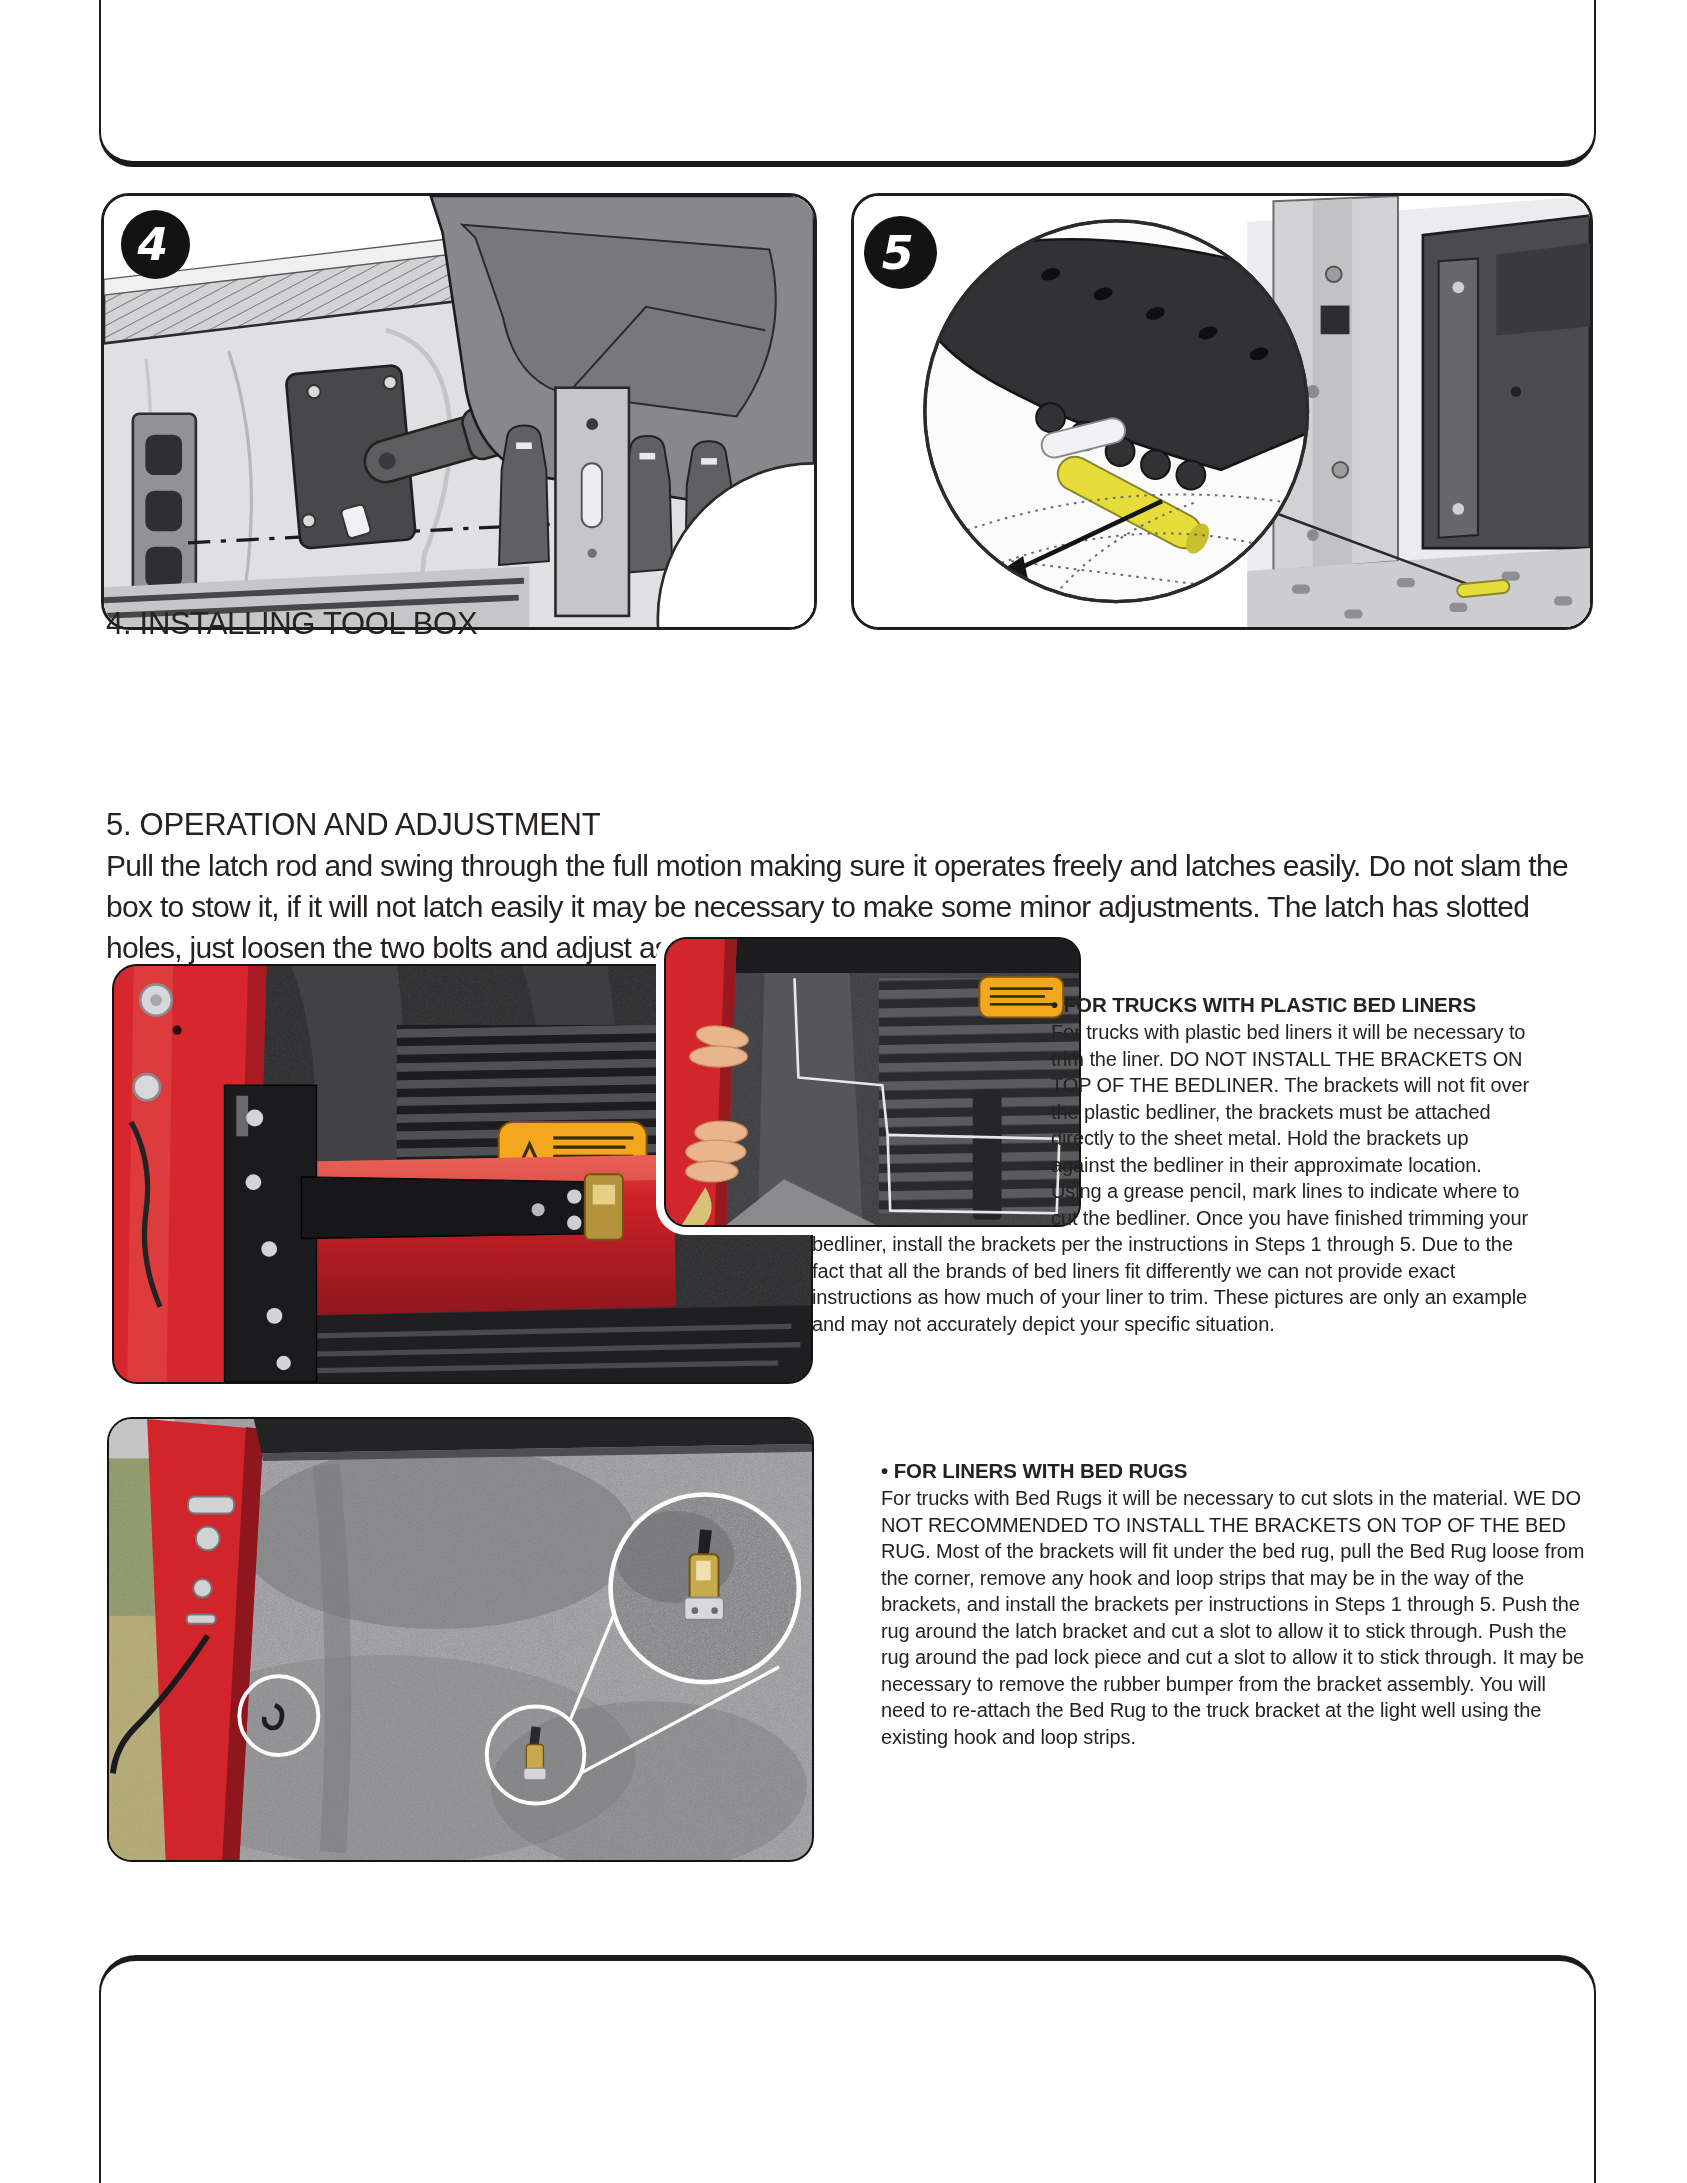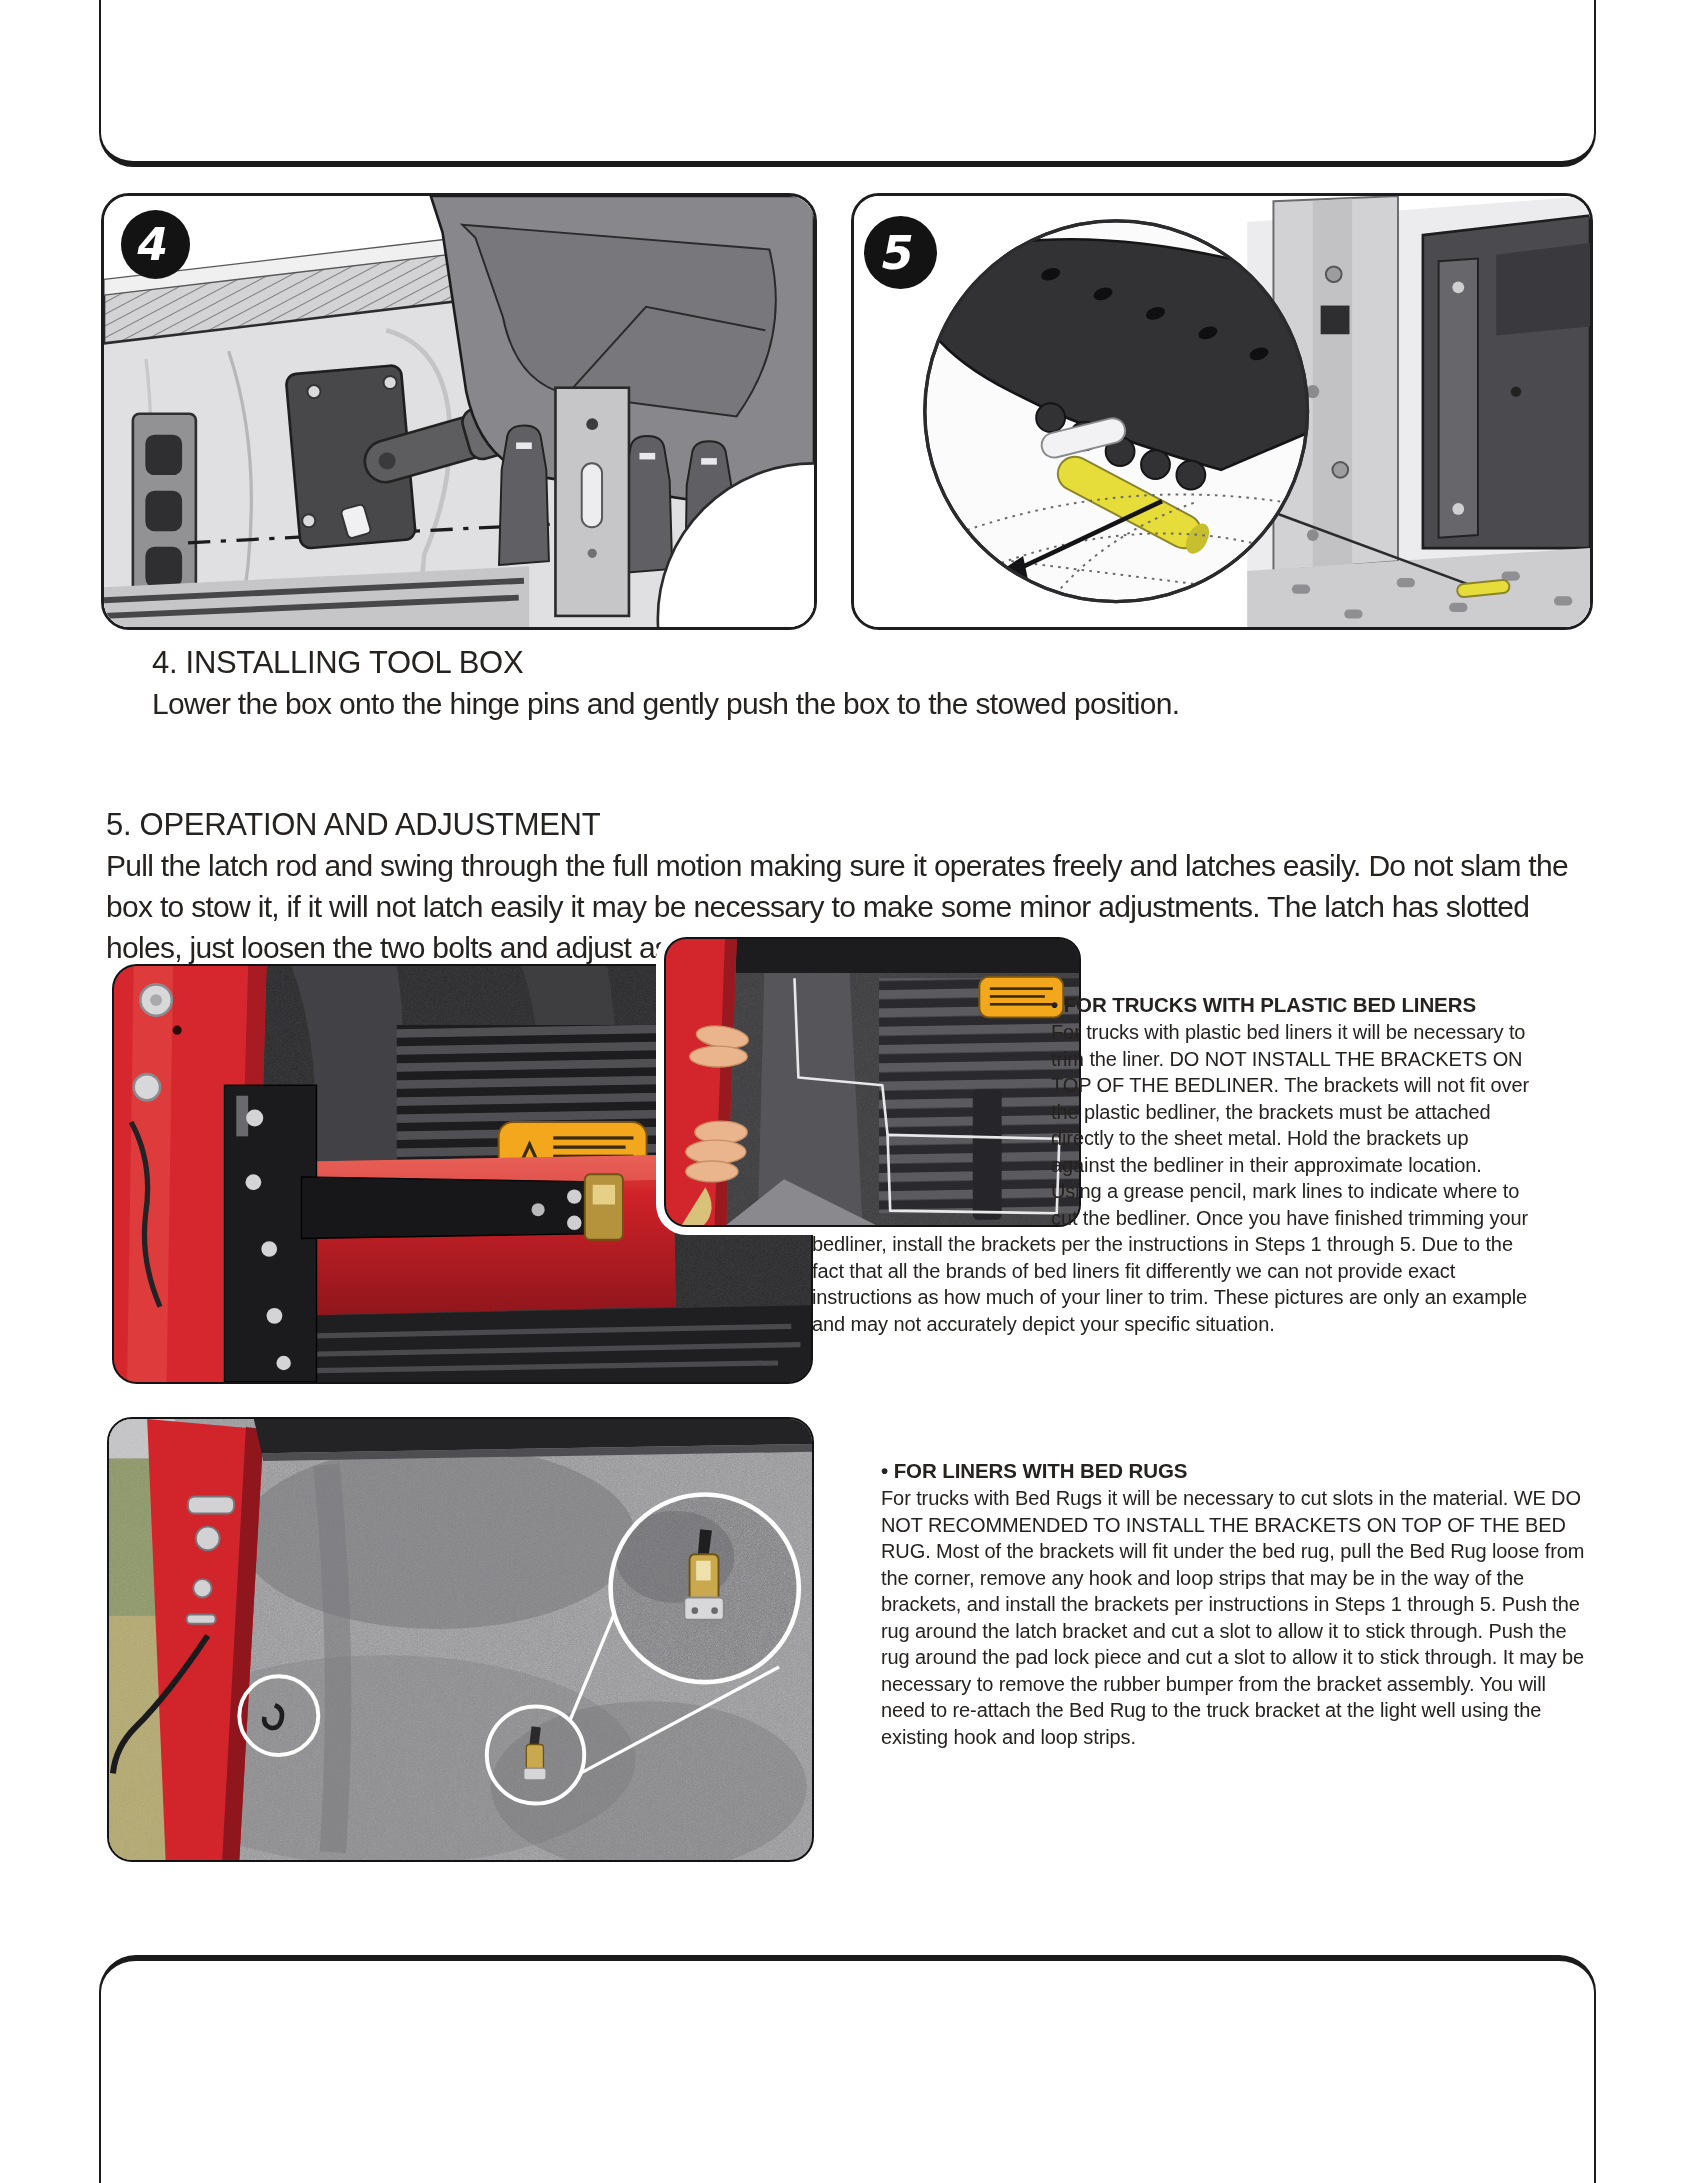--- a/index.html
+++ b/index.html
@@ -20,21 +20,21 @@
   .panel svg{display:block;width:100%;height:100%;}
 
   .badge{position:absolute;background:#131313;color:#ffffff;border-radius:50%;
          display:flex;align-items:center;justify-content:center;
          font-family:"DejaVu Sans",sans-serif;font-style:italic;font-weight:bold;padding-right:5.3px;}
   .badge4{left:121px;top:210px;width:69px;height:69px;font-size:44px;}
   .badge5{left:864px;top:216px;width:73px;height:73px;font-size:46px;}
 
   
   .step{position:absolute;width:1485px;}
-  .step4{left:106px;top:643px;margin-left:46px;}
+  .step4{left:106px;top:604px;}
   .step5{left:106px;top:765px;margin-top:40px;}
   .step-heading{font-size:31px;line-height:40px;letter-spacing:-0.3px;}
   .step-body{font-size:30px;line-height:41px;letter-spacing:-0.7px;}
 
   
   .photo{position:absolute;overflow:hidden;background:#2a2a2c;}
   .photo svg{display:block;width:100%;height:100%;}
   .main-photo{left:112px;top:964px;width:701px;height:420px;border:2px solid #131315;border-radius:25px;}
   .inset-photo{left:664px;top:937px;width:417px;height:290px;border:2.6px solid #131315;
                border-radius:22.5px;box-shadow:0 0 0 8px #ffffff;}
@@ -196,21 +196,20 @@
         <rect x="920" y="592" width="80" height="20" rx="10" fill="#e6dd3a" stroke="#8a852c" stroke-width="3"></rect>
       </g>
     </svg>
   </div>
 
   <div class="badge badge4">4</div>
   <div class="badge badge5">5</div>
 
   <section class="step step4">
     <div class="step-heading">4. INSTALLING TOOL BOX</div>
-    <div class="step-body">Lower the box onto the hinge pins and gently push the box to the stowed position.</div>
   </section>
 
   <section class="step step5">
     <div class="step-heading">5. OPERATION AND ADJUSTMENT</div>
     <div class="step-body">Pull the latch rod and swing through the full motion making sure it operates freely and latches easily. Do not slam the box to stow it, if it will not latch easily it may be necessary to make some minor adjustments. The latch has slotted holes, just loosen the two bolts and adjust as needed.</div>
   </section>
 
   <div class="photo main-photo">
     <svg viewBox="0 0 1060 635" preserveAspectRatio="none">
       <defs>

